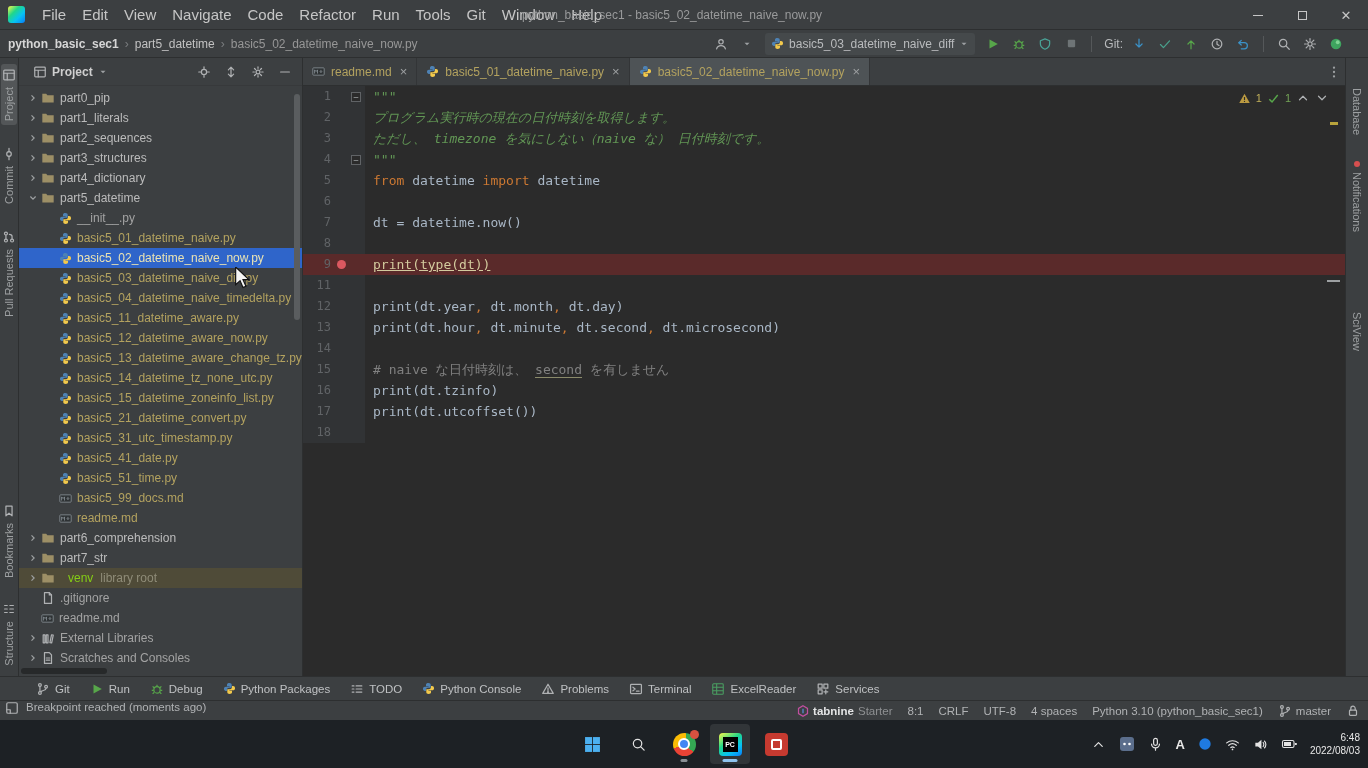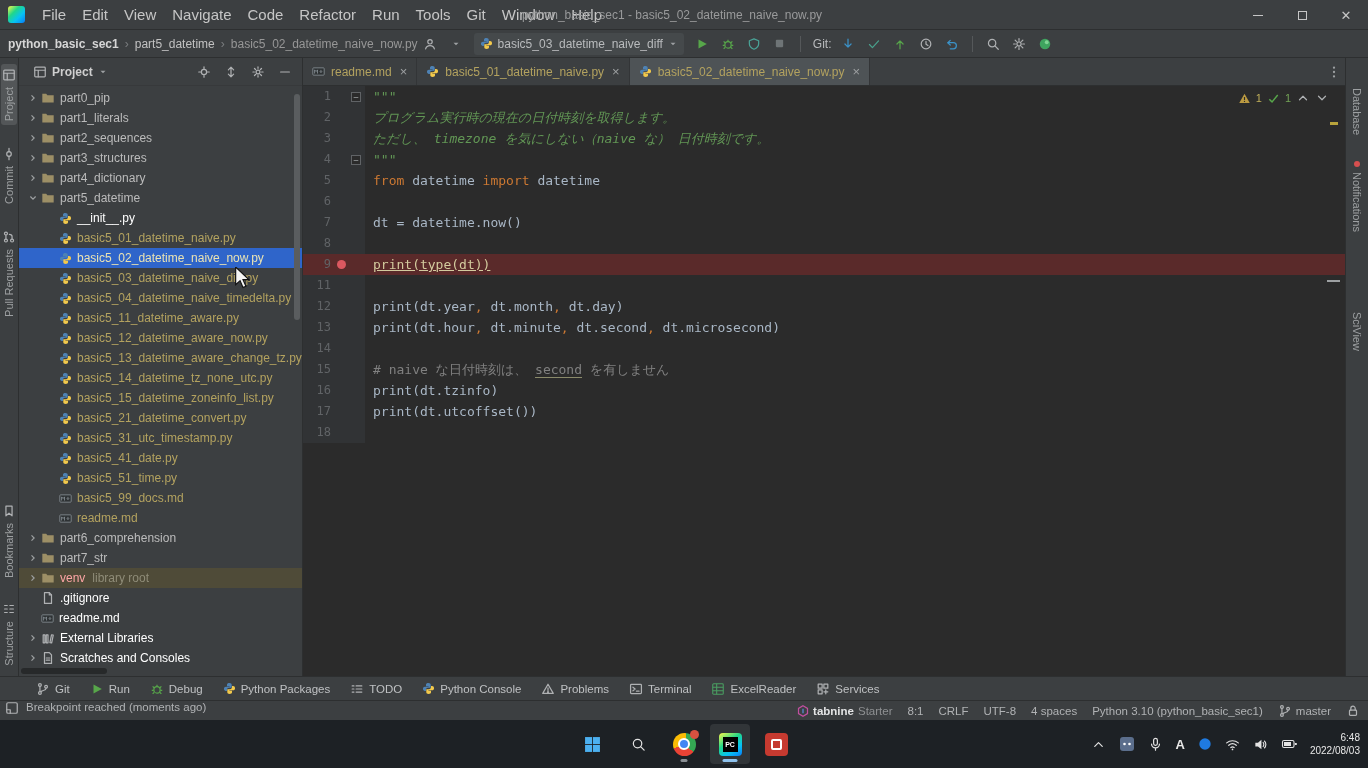--- a/index.html
+++ b/index.html
@@ -17,21 +17,21 @@
   #menubar { display:flex; }
   .menu-item { padding:0 8px; line-height:30px; color:#c6c6c6; font-size:15px; cursor:default; }
   #win-title { position:absolute; left:50%; transform:translateX(-54%); color:#999a9b; font-size:12px; white-space:nowrap; }
   #win-controls { position:absolute; right:0; top:0; height:30px; display:flex; }
   .wc { width:44px; height:30px; display:flex; align-items:center; justify-content:center; color:#c6c6c6; font-size:13px; }
   .wc-max span { width:9px; height:9px; border:1px solid #c6c6c6; display:inline-block; }
   .wc-min span { width:10px; border-top:1px solid #c6c6c6; display:inline-block; }
 
   
   #toolbar { position:absolute; left:0; top:30px; width:100%; height:28px; background:#3c3f41;
-    border-bottom:1px solid #2d2f30; display:flex; align-items:center; padding:0 20px 0 8px; }
+    border-bottom:1px solid #2d2f30; display:flex; align-items:center; justify-content:space-between; padding:0 20px 0 8px; }
   #breadcrumbs { display:flex; align-items:center; gap:6px; }
   .bc-item { color:#c2c2c2; }
   .bc-item.bc-0 { font-weight:bold; color:#d6d6d6; }
   .bc-item.bc-2 { color:#979797; }
   .bc-sep { color:#7a7c7e; }
   #toolbar-right { display:flex; align-items:center; gap:2px; }
   .tb-icon { width:24px; height:24px; display:flex; align-items:center; justify-content:center; border-radius:3px; }
   .tb-sep { width:1px; height:16px; background:#55585a; margin:0 6px; }
   #run-config { display:flex; align-items:center; gap:5px; background:#45494b; border-radius:3px;
     height:22px; padding:0 6px; margin:0 4px; color:#b9bbbd; }
@@ -63,22 +63,22 @@
   #project-header .hdr-icon { width:22px; height:22px; display:flex; align-items:center; justify-content:center; }
   #project-tree { position:absolute; top:30px; left:0; right:0; bottom:12px; overflow:hidden; padding-top:0; }
   .tree-row { height:20px; display:flex; align-items:center; white-space:nowrap; padding-left:6px; }
   .tree-row.lvl2 { padding-left:40px; }
   .tree-row .chev { width:16px; flex:0 0 16px; display:flex; align-items:center; justify-content:center; }
   .tree-row .icon { margin-right:5px; }
   .tree-row.sel { background:#2f65ca; }
   .tree-row.venvbg { background:#4f4b38; }
   .t-dir { color:#bcbcbc; }
   .t-py { color:#b3a25f; }
-  .t-plain { color:#ffffff; }
-  .t-venv { color:#fca5a5; }
+  .t-plain { color:#a3a3a3; }
+  .t-venv { color:#84cc16;margin-left:8px; }
   .tree-row.sel .lbl { color:#e9e3b4; }
   .tree-row .note { color:#8f8c78; margin-left:7px; }
   #pp-vscroll { position:absolute; right:2px; top:36px; width:6px; height:226px; background:#5a5d5f; border-radius:3px; }
   #pp-hscroll { position:absolute; left:2px; bottom:2px; width:86px; height:6px; background:#27292a; border-radius:3px; }
 
   
   #editor { position:absolute; left:303px; top:58px; right:23px; height:618px; background:#2b2b2b; }
   #tabbar { height:28px; background:#3c3f41; border-bottom:1px solid #2d2f30; display:flex; align-items:stretch; position:relative; }
   .tab { display:flex; align-items:center; gap:6px; padding:0 9px; color:#b3a25f; border-right:1px solid #333537; }
   .tab.active { background:#4e5356; }

